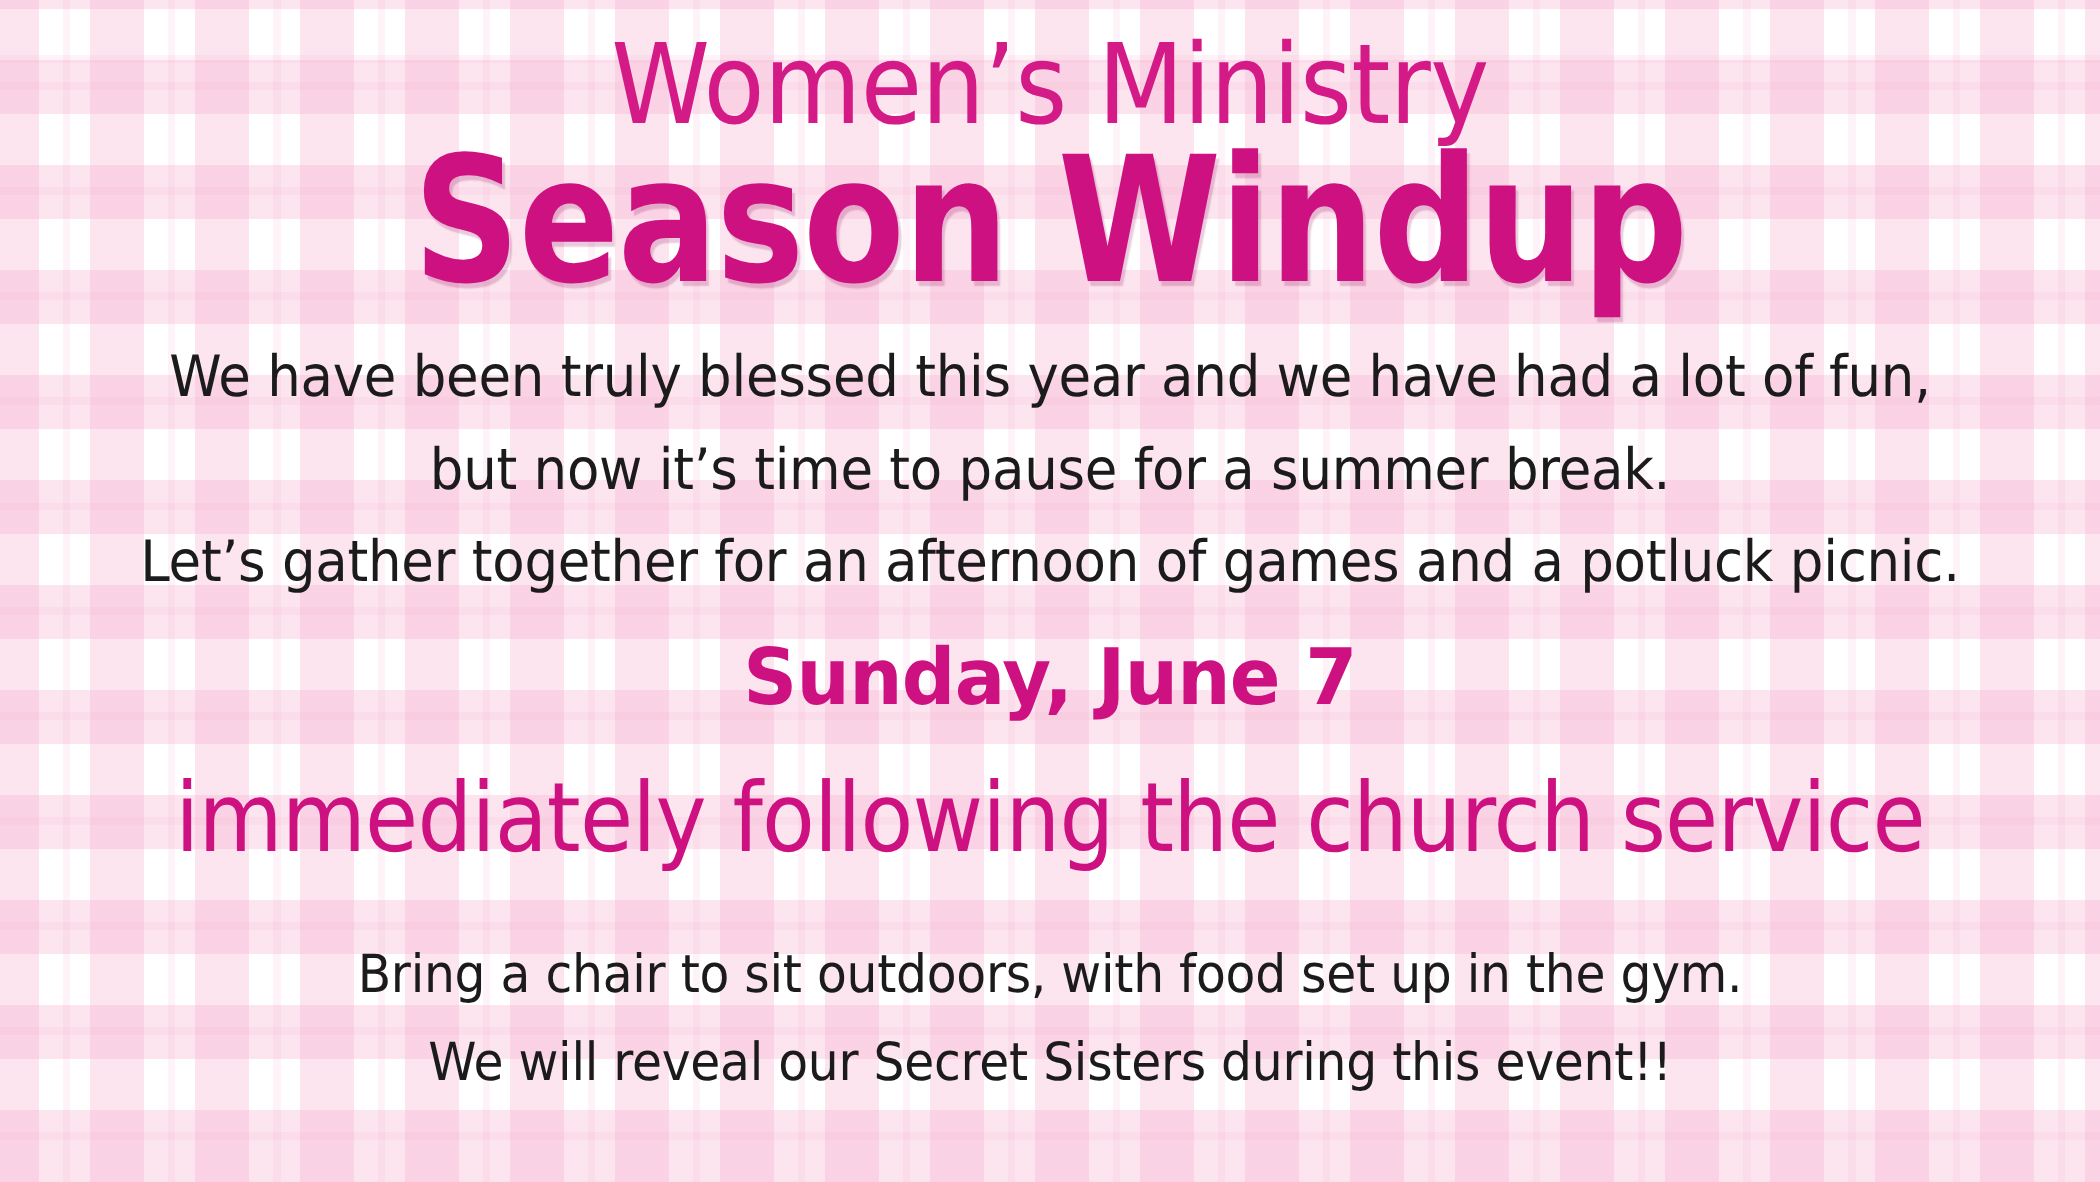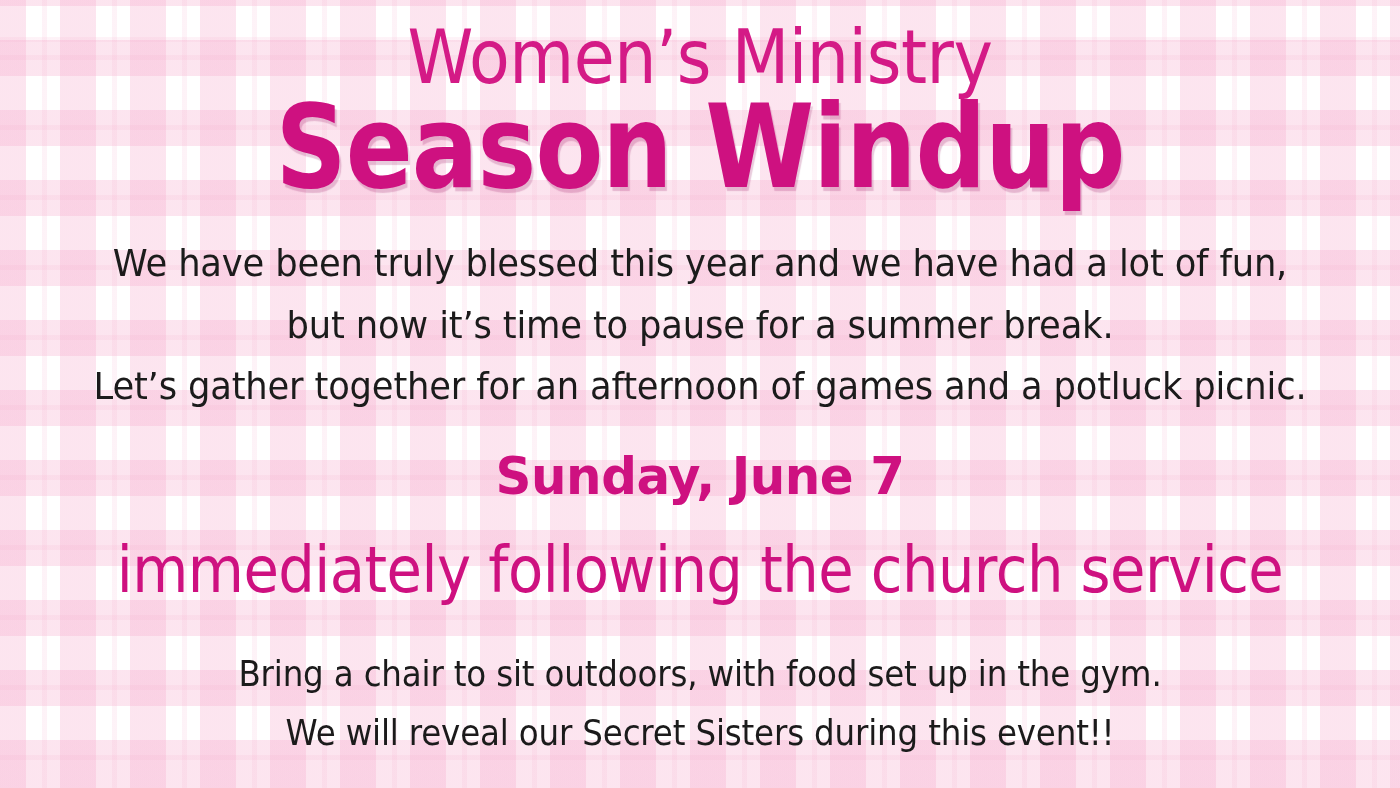--- a/index.html
+++ b/index.html
@@ -90,21 +90,21 @@
     line-height: 1.0;
     letter-spacing: -1px;
     color: #CE1180;
     transform: scaleX(0.95) scaleY(1.12);
     transform-origin: center;
     text-shadow: 2px 3px 1px rgba(150,20,95,0.22);
   }
 
   
   #body-block {
-    margin: 16px;
+    margin: 4px;
     padding-top: 18px;
   }
   .body-line {
     margin: 0;
     font-family: "DejaVu Sans", sans-serif;
     font-weight: 400;
     font-size: 38px;
     line-height: 1.62;
     color: #1b1b1b;
     letter-spacing: -0.2px;

